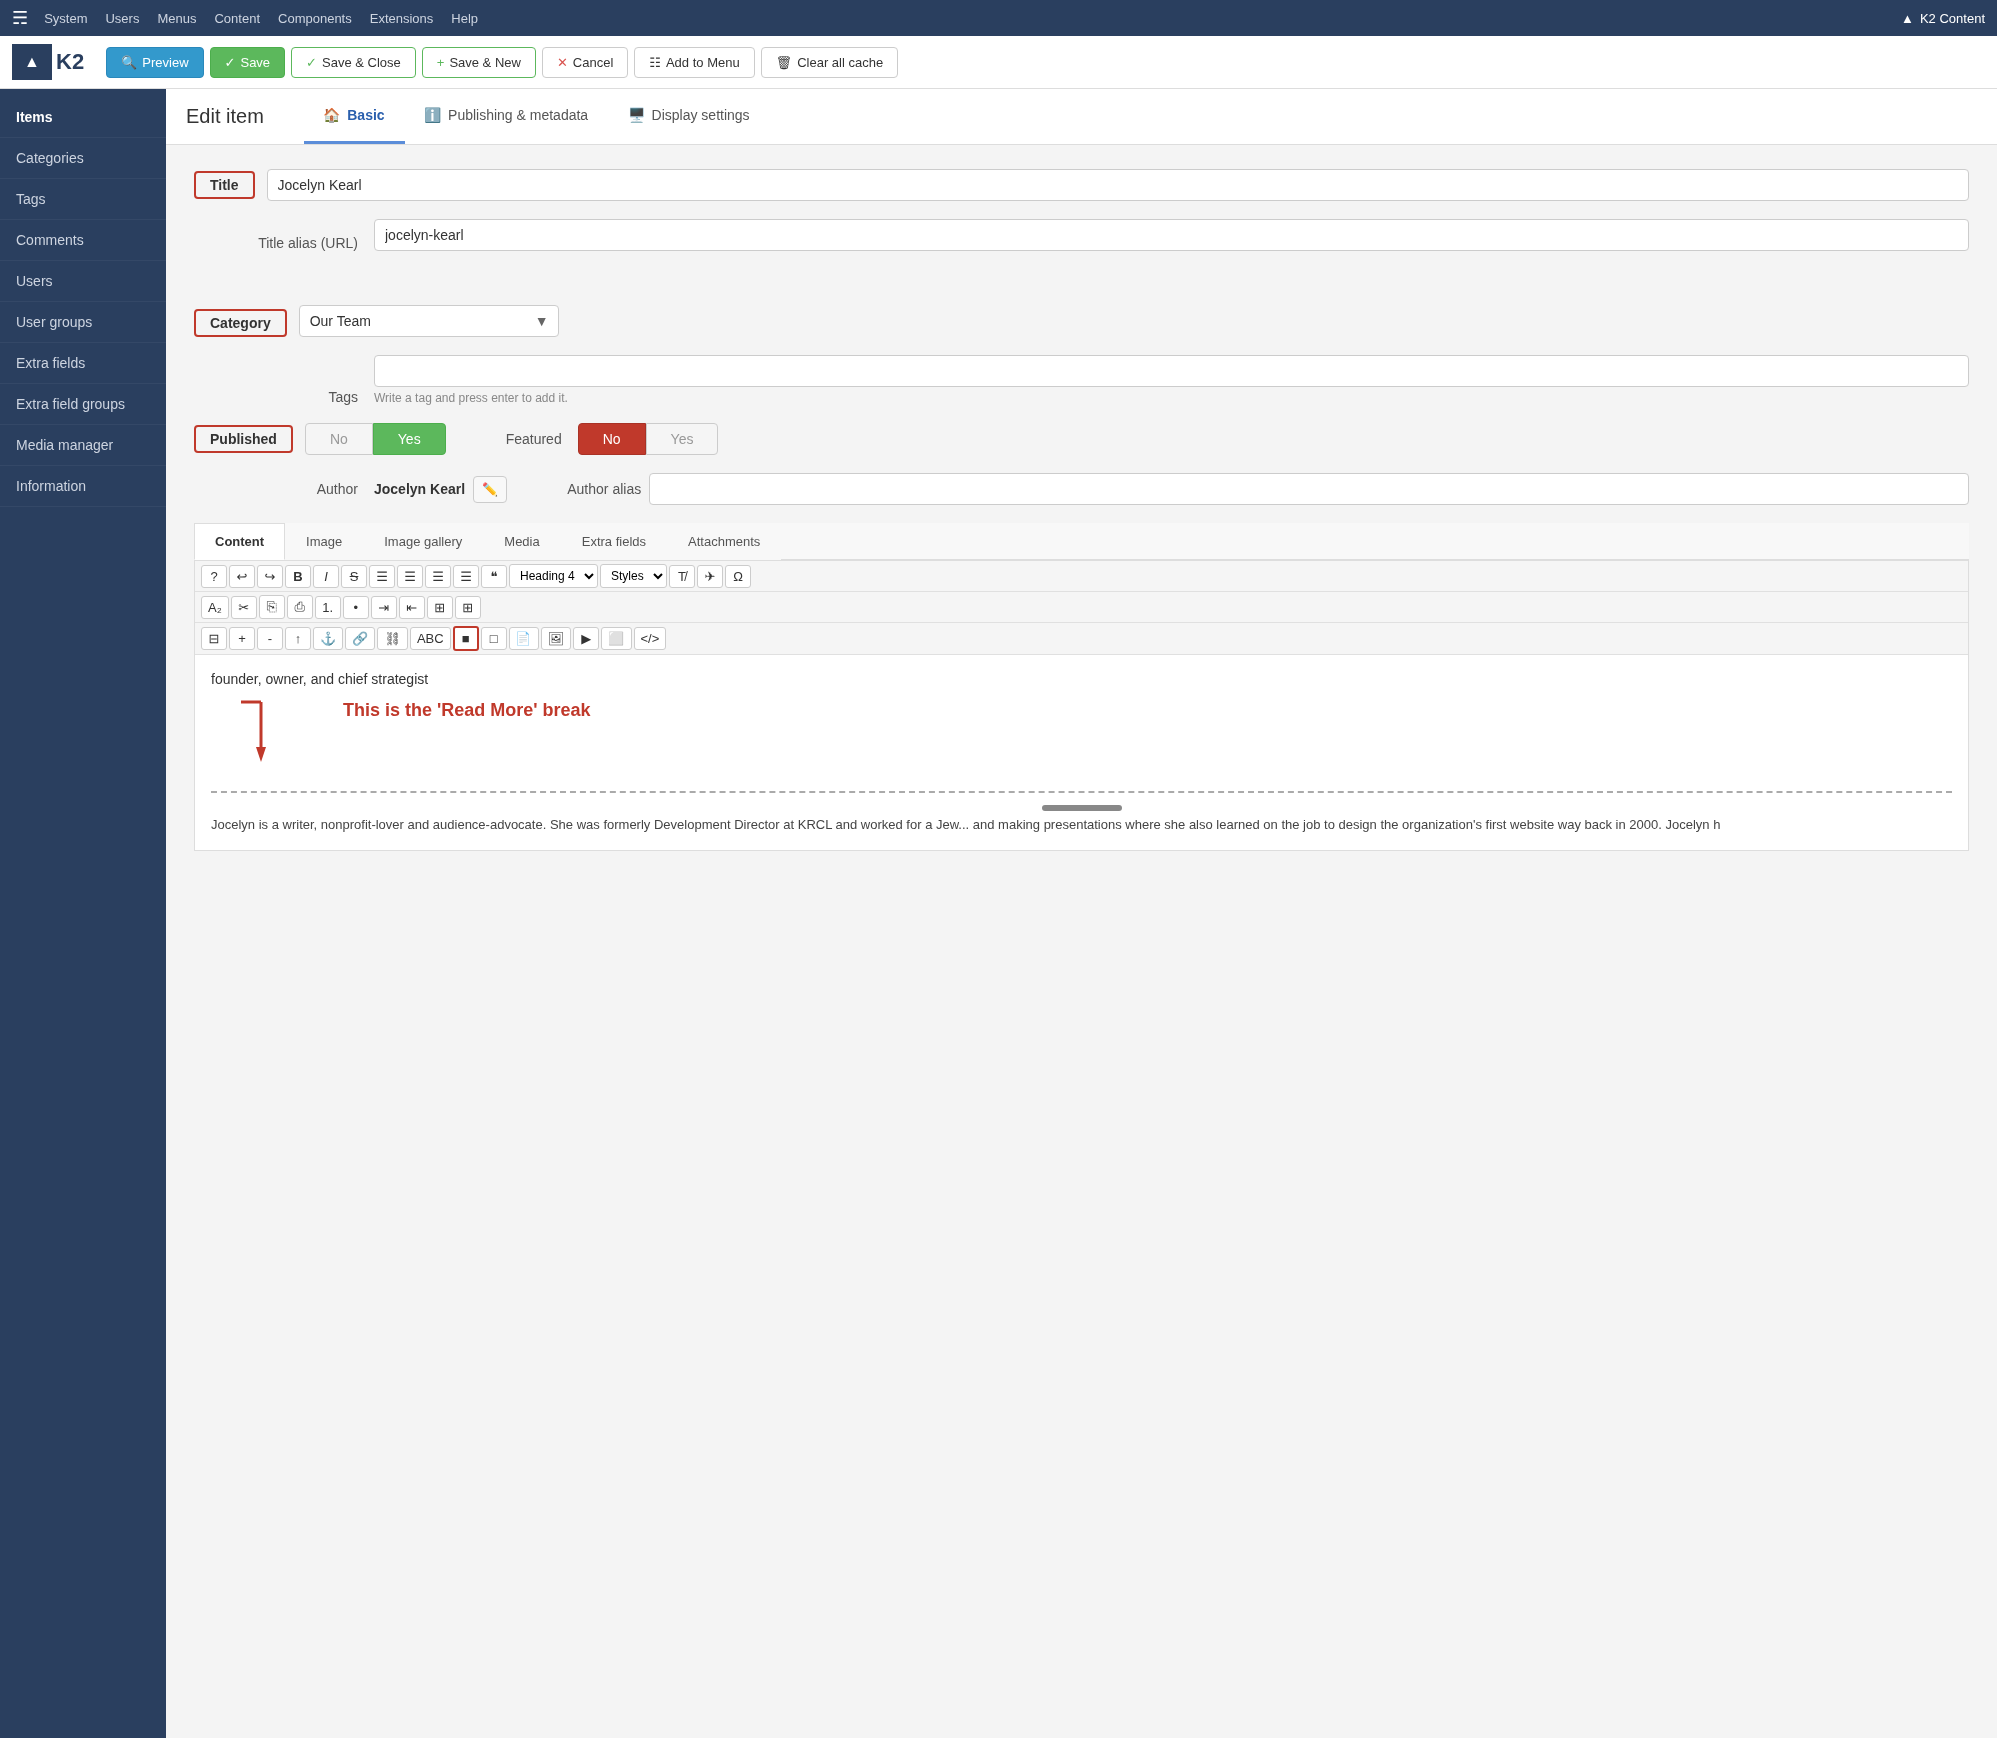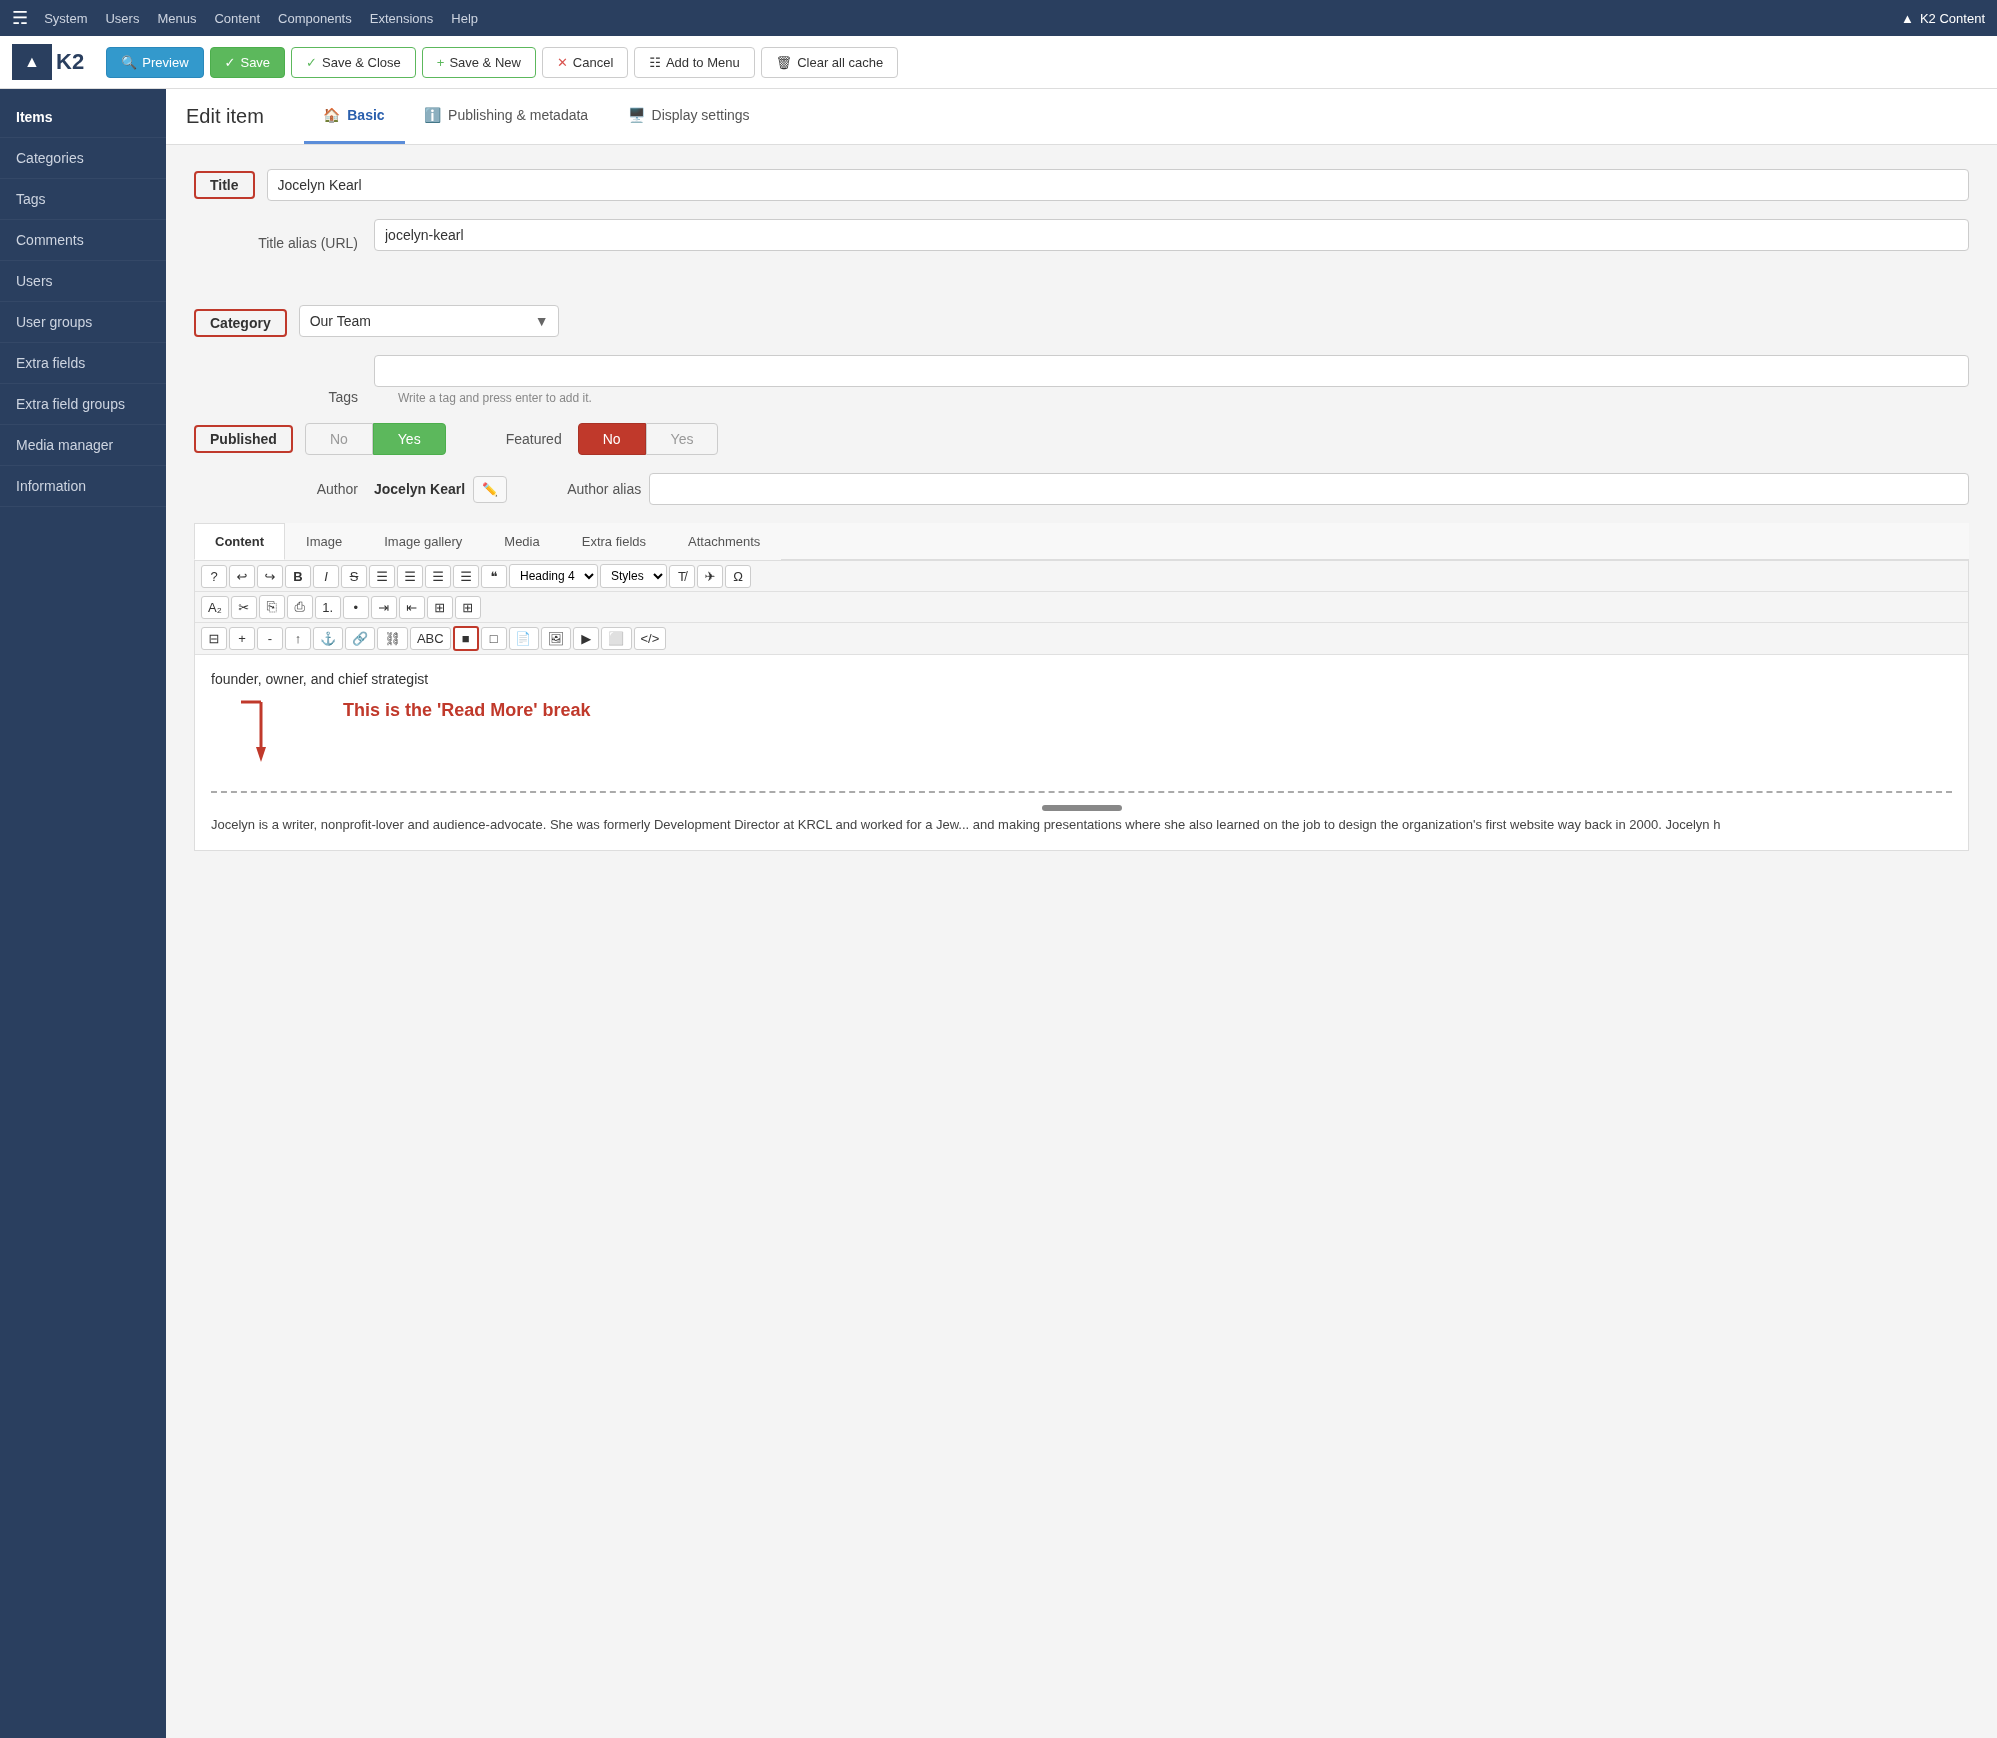--- a/index.html
+++ b/index.html
@@ -219,21 +219,20 @@
       position: absolute;
       right: 10px;
       pointer-events: none;
       color: #666;
     }
 
     .tags-hint {
       font-size: 12px;
       color: #888;
       margin-top: 4px;
-      margin-left: 24px;
     }
 
     
     .toggle-group {
       display: flex;
       align-items: center;
     }
     .toggle-btn {
       padding: 7px 24px;
       border: 1px solid #ccc;

